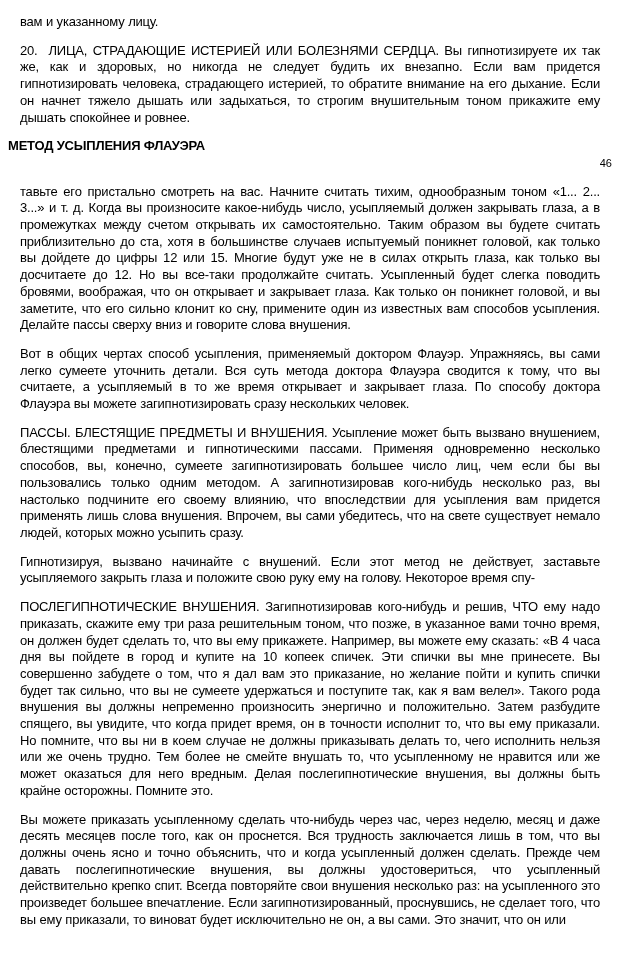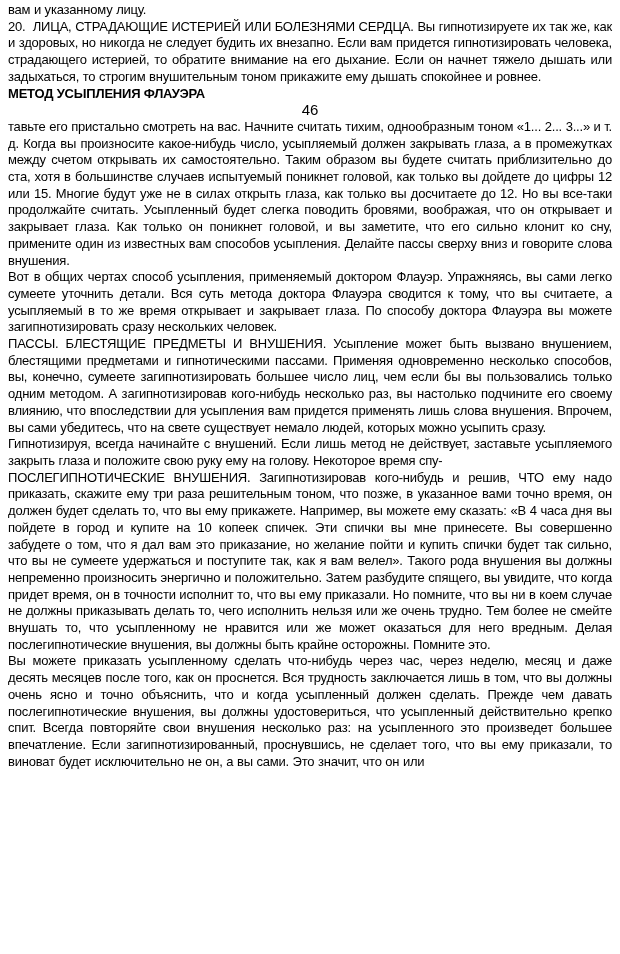--- a/index.html
+++ b/index.html
@@ -15,49 +15,49 @@
     color: #000000;
   }
   .page {
     box-sizing: border-box;
     width: 620px;
     height: 954px;
     padding: 2px 8px 0 8px;
     background: #ffffff;
   }
   .para {
-    margin: 0;
+    margin: 12px;
     text-align: justify;
     font-size: 13px;
     line-height: 16.7px;
     letter-spacing: -0.2px;
     word-spacing: 0.2px;
   }
   .heading {
     margin: 0;
     font-weight: bold;
     text-align: left;
     font-size: 13px;
     line-height: 16.7px;
     letter-spacing: -0.2px;
   }
   .pagenum {
     margin: 0;
-    text-align: center;
-    font-size: 15px;
+    text-align: right;
+    font-size: 11px;
     line-height: 16.7px;
   }
 </style>
 </head>
 <body>
 
 <main class="page">
   <p class="para">вам и указанному лицу.</p>
   <p class="para">20.&nbsp; ЛИЦА, СТРАДАЮЩИЕ ИСТЕРИЕЙ ИЛИ БОЛЕЗНЯМИ СЕРДЦА. Вы гипнотизируете их так же, как и здоровых, но никогда не следует будить их внезапно. Если вам придется гипнотизировать человека, страдающего истерией, то обратите внимание на его дыхание. Если он начнет тяжело дышать или задыхаться, то строгим внушительным тоном прикажите ему дышать спокойнее и ровнее.</p>
   <p class="heading">МЕТОД УСЫПЛЕНИЯ ФЛАУЭРА</p>
   <p class="pagenum">46</p>
   <p class="para">тавьте его пристально смотреть на вас. Начните считать тихим, однообразным тоном «1... 2... 3...» и т. д. Когда вы произносите какое-нибудь число, усыпляемый должен закрывать глаза, а в промежутках между счетом открывать их самостоятельно. Таким образом вы будете считать приблизительно до ста, хотя в большинстве случаев испытуемый поникнет головой, как только вы дойдете до цифры 12 или 15. Многие будут уже не в силах открыть глаза, как только вы досчитаете до 12. Но вы все-таки продолжайте считать. Усыпленный будет слегка поводить бровями, воображая, что он открывает и закрывает глаза. Как только он поникнет головой, и вы заметите, что его сильно клонит ко сну, примените один из известных вам способов усыпления. Делайте пассы сверху вниз и говорите слова внушения.</p>
   <p class="para">Вот в общих чертах способ усыпления, применяемый доктором Флауэр. Упражняясь, вы сами легко сумеете уточнить детали. Вся суть метода доктора Флауэра сводится к тому, что вы считаете, а усыпляемый в то же время открывает и закрывает глаза. По способу доктора Флауэра вы можете загипнотизировать сразу нескольких человек.</p>
   <p class="para">ПАССЫ. БЛЕСТЯЩИЕ ПРЕДМЕТЫ И ВНУШЕНИЯ. Усыпление может быть вызвано внушением, блестящими предметами и гипнотическими пассами. Применяя одновременно несколько способов, вы, конечно, сумеете загипнотизировать большее число лиц, чем если бы вы пользовались только одним методом. А загипнотизировав кого-нибудь несколько раз, вы настолько подчините его своему влиянию, что впоследствии для усыпления вам придется применять лишь слова внушения. Впрочем, вы сами убедитесь, что на свете существует немало людей, которых можно усыпить сразу.</p>
-  <p class="para">Гипнотизируя, всегда начинайте с внушений. Если лишь метод не действует, заставьте усыпляемого закрыть глаза и положите свою руку ему на голову. Некоторое время спу-</p>
+  <p class="para">Гипнотизируя, вызвано начинайте с внушений. Если этот метод не действует, заставьте усыпляемого закрыть глаза и положите свою руку ему на голову. Некоторое время спу-</p>
   <p class="para">ПОСЛЕГИПНОТИЧЕСКИЕ ВНУШЕНИЯ. Загипнотизировав кого-нибудь и решив, ЧТО ему надо приказать, скажите ему три раза решительным тоном, что позже, в указанное вами точно время, он должен будет сделать то, что вы ему прикажете. Например, вы можете ему сказать: «В 4 часа дня вы пойдете в город и купите на 10 копеек спичек. Эти спички вы мне принесете. Вы совершенно забудете о том, что я дал вам это приказание, но желание пойти и купить спички будет так сильно, что вы не сумеете удержаться и поступите так, как я вам велел». Такого рода внушения вы должны непременно произносить энергично и положительно. Затем разбудите спящего, вы увидите, что когда придет время, он в точности исполнит то, что вы ему приказали. Но помните, что вы ни в коем случае не должны приказывать делать то, чего исполнить нельзя или же очень трудно. Тем более не смейте внушать то, что усыпленному не нравится или же может оказаться для него вредным. Делая послегипнотические внушения, вы должны быть крайне осторожны. Помните это.</p>
   <p class="para">Вы можете приказать усыпленному сделать что-нибудь через час, через неделю, месяц и даже десять месяцев после того, как он проснется. Вся трудность заключается лишь в том, что вы должны очень ясно и точно объяснить, что и когда усыпленный должен сделать. Прежде чем давать послегипнотические внушения, вы должны удостовериться, что усыпленный действительно крепко спит. Всегда повторяйте свои внушения несколько раз: на усыпленного это произведет большее впечатление. Если загипнотизированный, проснувшись, не сделает того, что вы ему приказали, то виноват будет исключительно не он, а вы сами. Это значит, что он или</p>
 </main>
 
 </body></html>

